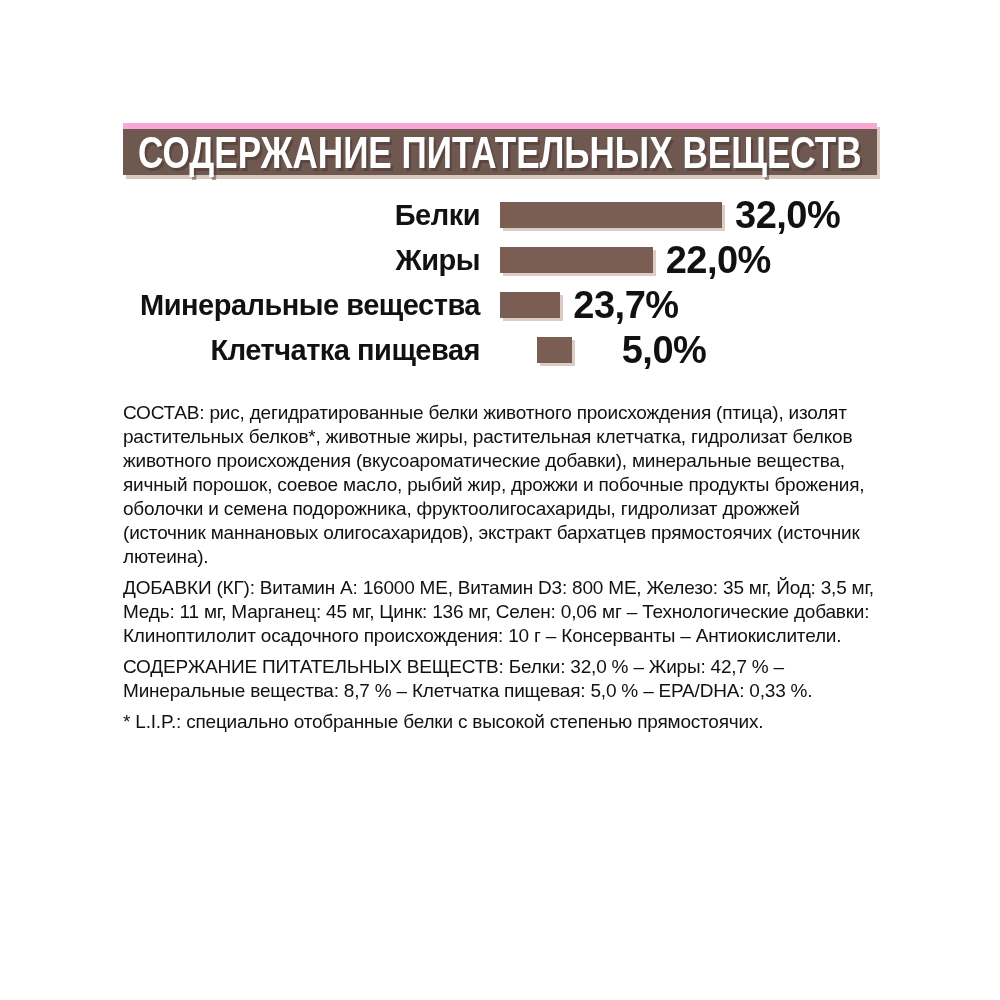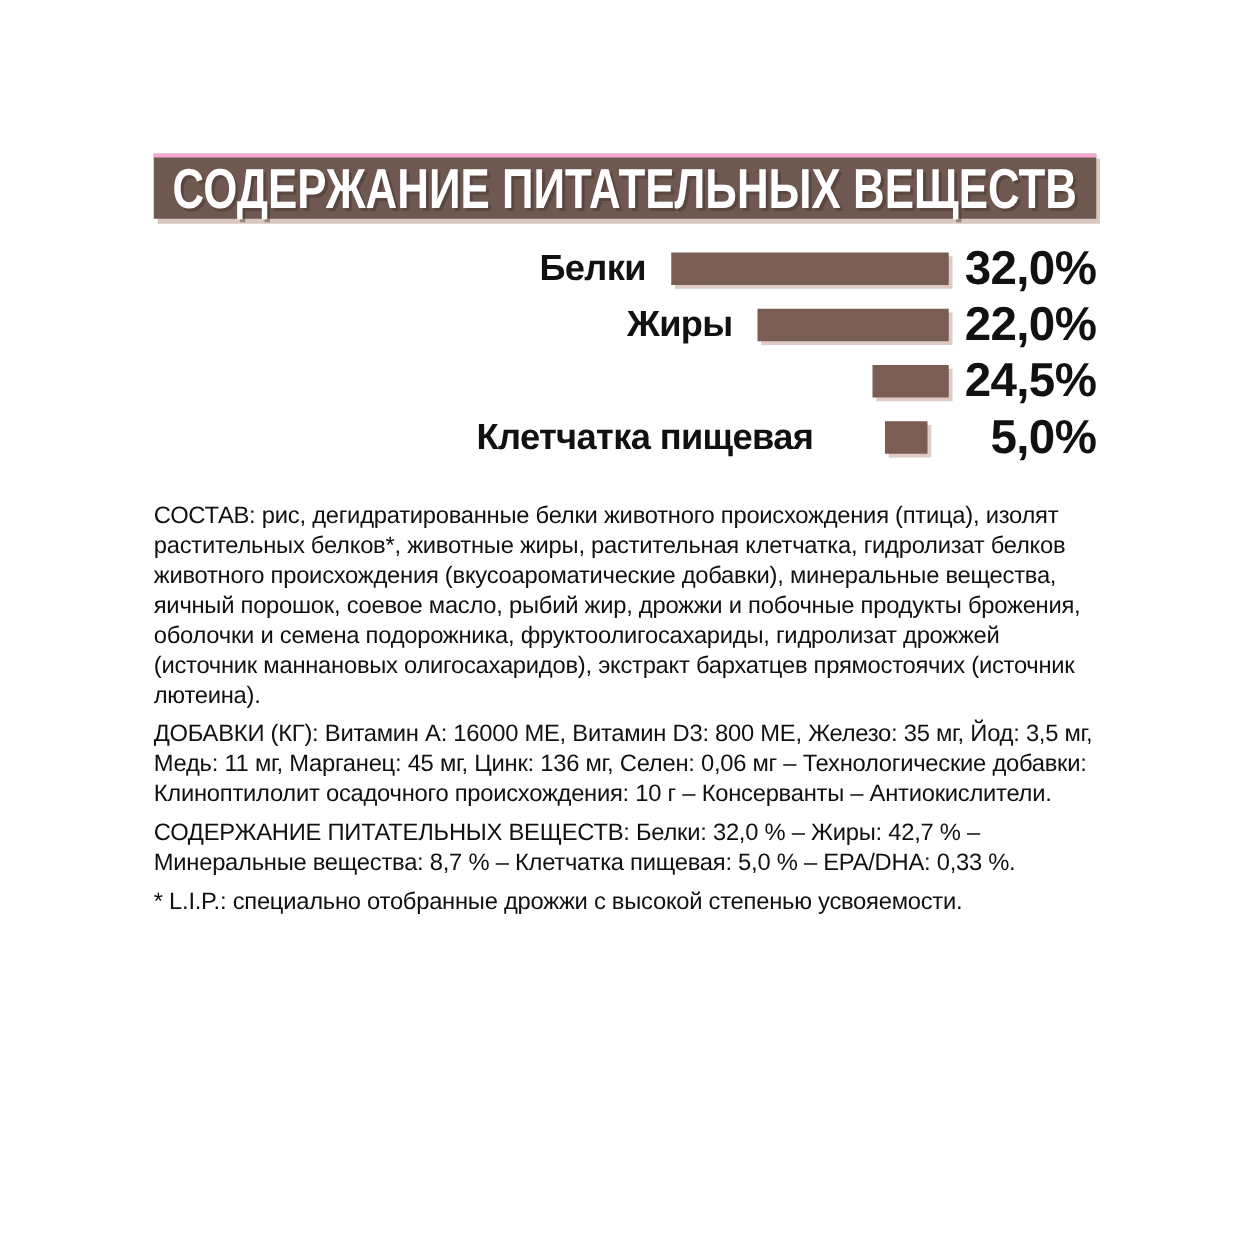--- a/index.html
+++ b/index.html
@@ -5,33 +5,33 @@
   html,body{margin:0;padding:0;background:#ffffff;}
   body{width:1000px;height:1000px;font-family:"Liberation Sans",sans-serif;color:#111111;}
   .page{box-sizing:border-box;width:1000px;height:1000px;padding:123px 123px 0 123px;overflow:hidden;}
 
   
   .band{
     background:#6E5850;
     height:52px;
     display:flex;align-items:center;justify-content:center;
     box-shadow:3px 4px 0 #D8C8C1;
-    border-top:3px solid #f9a8d4;
+    border-top:6px solid #f9a8d4;
     box-sizing:border-box;
   }
   .band-text{
     color:#ffffff;font-weight:bold;font-size:45px;line-height:1;
     white-space:nowrap;
     transform:scaleX(0.78);transform-origin:center;
     text-shadow:3px 3px 0 rgba(64,48,42,0.45);
   }
 
   
   .chart{margin:27px 0 38px 0;}
-  .crow{display:flex;align-items:center;height:26px;margin-bottom:19px;justify-content:flex-end;}
+  .crow{display:flex;align-items:center;height:26px;margin-bottom:19px;}
   .crow:last-child{margin-bottom:0;gap:37px;}
   .clabel{
     width:357px;flex:0 0 357px;text-align:right;
     font-weight:bold;font-size:29px;line-height:1;letter-spacing:-0.5px;
     white-space:nowrap;
   }
   .cbar{
     height:26px;flex:0 0 auto;margin-left:20px;
     box-shadow:3px 3px 0 #DCCCC5;
   }
@@ -63,22 +63,23 @@
         <div class="clabel">Белки</div>
         <div class="cbar" style="width: 222px; background: rgb(122, 93, 83);"></div>
         <div class="cvalue">32,0%</div>
       </div>
       <div class="crow">
         <div class="clabel">Жиры</div>
         <div class="cbar" style="width: 152.625px; background: rgb(122, 93, 83);"></div>
         <div class="cvalue">22,0%</div>
       </div>
       <div class="crow">
+        <div class="clabel">Минеральные вещества</div>
         <div class="cbar" style="width: 60.3562px; background: rgb(122, 93, 83);"></div>
-        <div class="cvalue">24,5%</div>
+        <div class="cvalue">23,7%</div>
       </div>
       <div class="crow">
         <div class="clabel">Клетчатка пищевая</div>
         <div class="cbar" style="width: 34.6875px; background: rgb(122, 93, 83);"></div>
         <div class="cvalue">5,0%</div>
       </div>
     </div>
 
 
   <div class="paras">
@@ -87,16 +88,16 @@
       <span>рис, дегидратированные белки животного происхождения (птица), изолят растительных белков*, животные жиры, растительная клетчатка, гидролизат белков животного происхождения (вкусоароматические добавки), минеральные вещества, яичный порошок, соевое масло, рыбий жир, дрожжи и побочные продукты брожения, оболочки и семена подорожника, фруктоолигосахариды, гидролизат дрожжей (источник маннановых олигосахаридов), экстракт бархатцев прямостоячих (источник лютеина).</span>
     </p>
     <p class="body-para">
       <span class="lead">ДОБАВКИ (КГ):</span>
       <span>Витамин A: 16000 МЕ, Витамин D3: 800 МЕ, Железо: 35 мг, Йод: 3,5 мг, Медь: 11 мг, Марганец: 45 мг, Цинк: 136 мг, Селен: 0,06 мг – Технологические добавки: Клиноптилолит осадочного происхождения: 10 г – Консерванты – Антиокислители.</span>
     </p>
     <p class="body-para">
       <span class="lead">СОДЕРЖАНИЕ ПИТАТЕЛЬНЫХ ВЕЩЕСТВ:</span>
       <span>Белки: 32,0 % – Жиры: 42,7 % – Минеральные вещества: 8,7 % – Клетчатка пищевая: 5,0 % – EPA/DHA: 0,33 %.</span>
     </p>
-    <p class="body-para footnote">* L.I.P.: специально отобранные дрожжи с высокой степенью усвояемости.</p>
+    <p class="body-para footnote">* L.I.P.: специально отобранные белки с высокой степенью прямостоячих.</p>
   </div>
 
 </div>
 
 </body></html>

